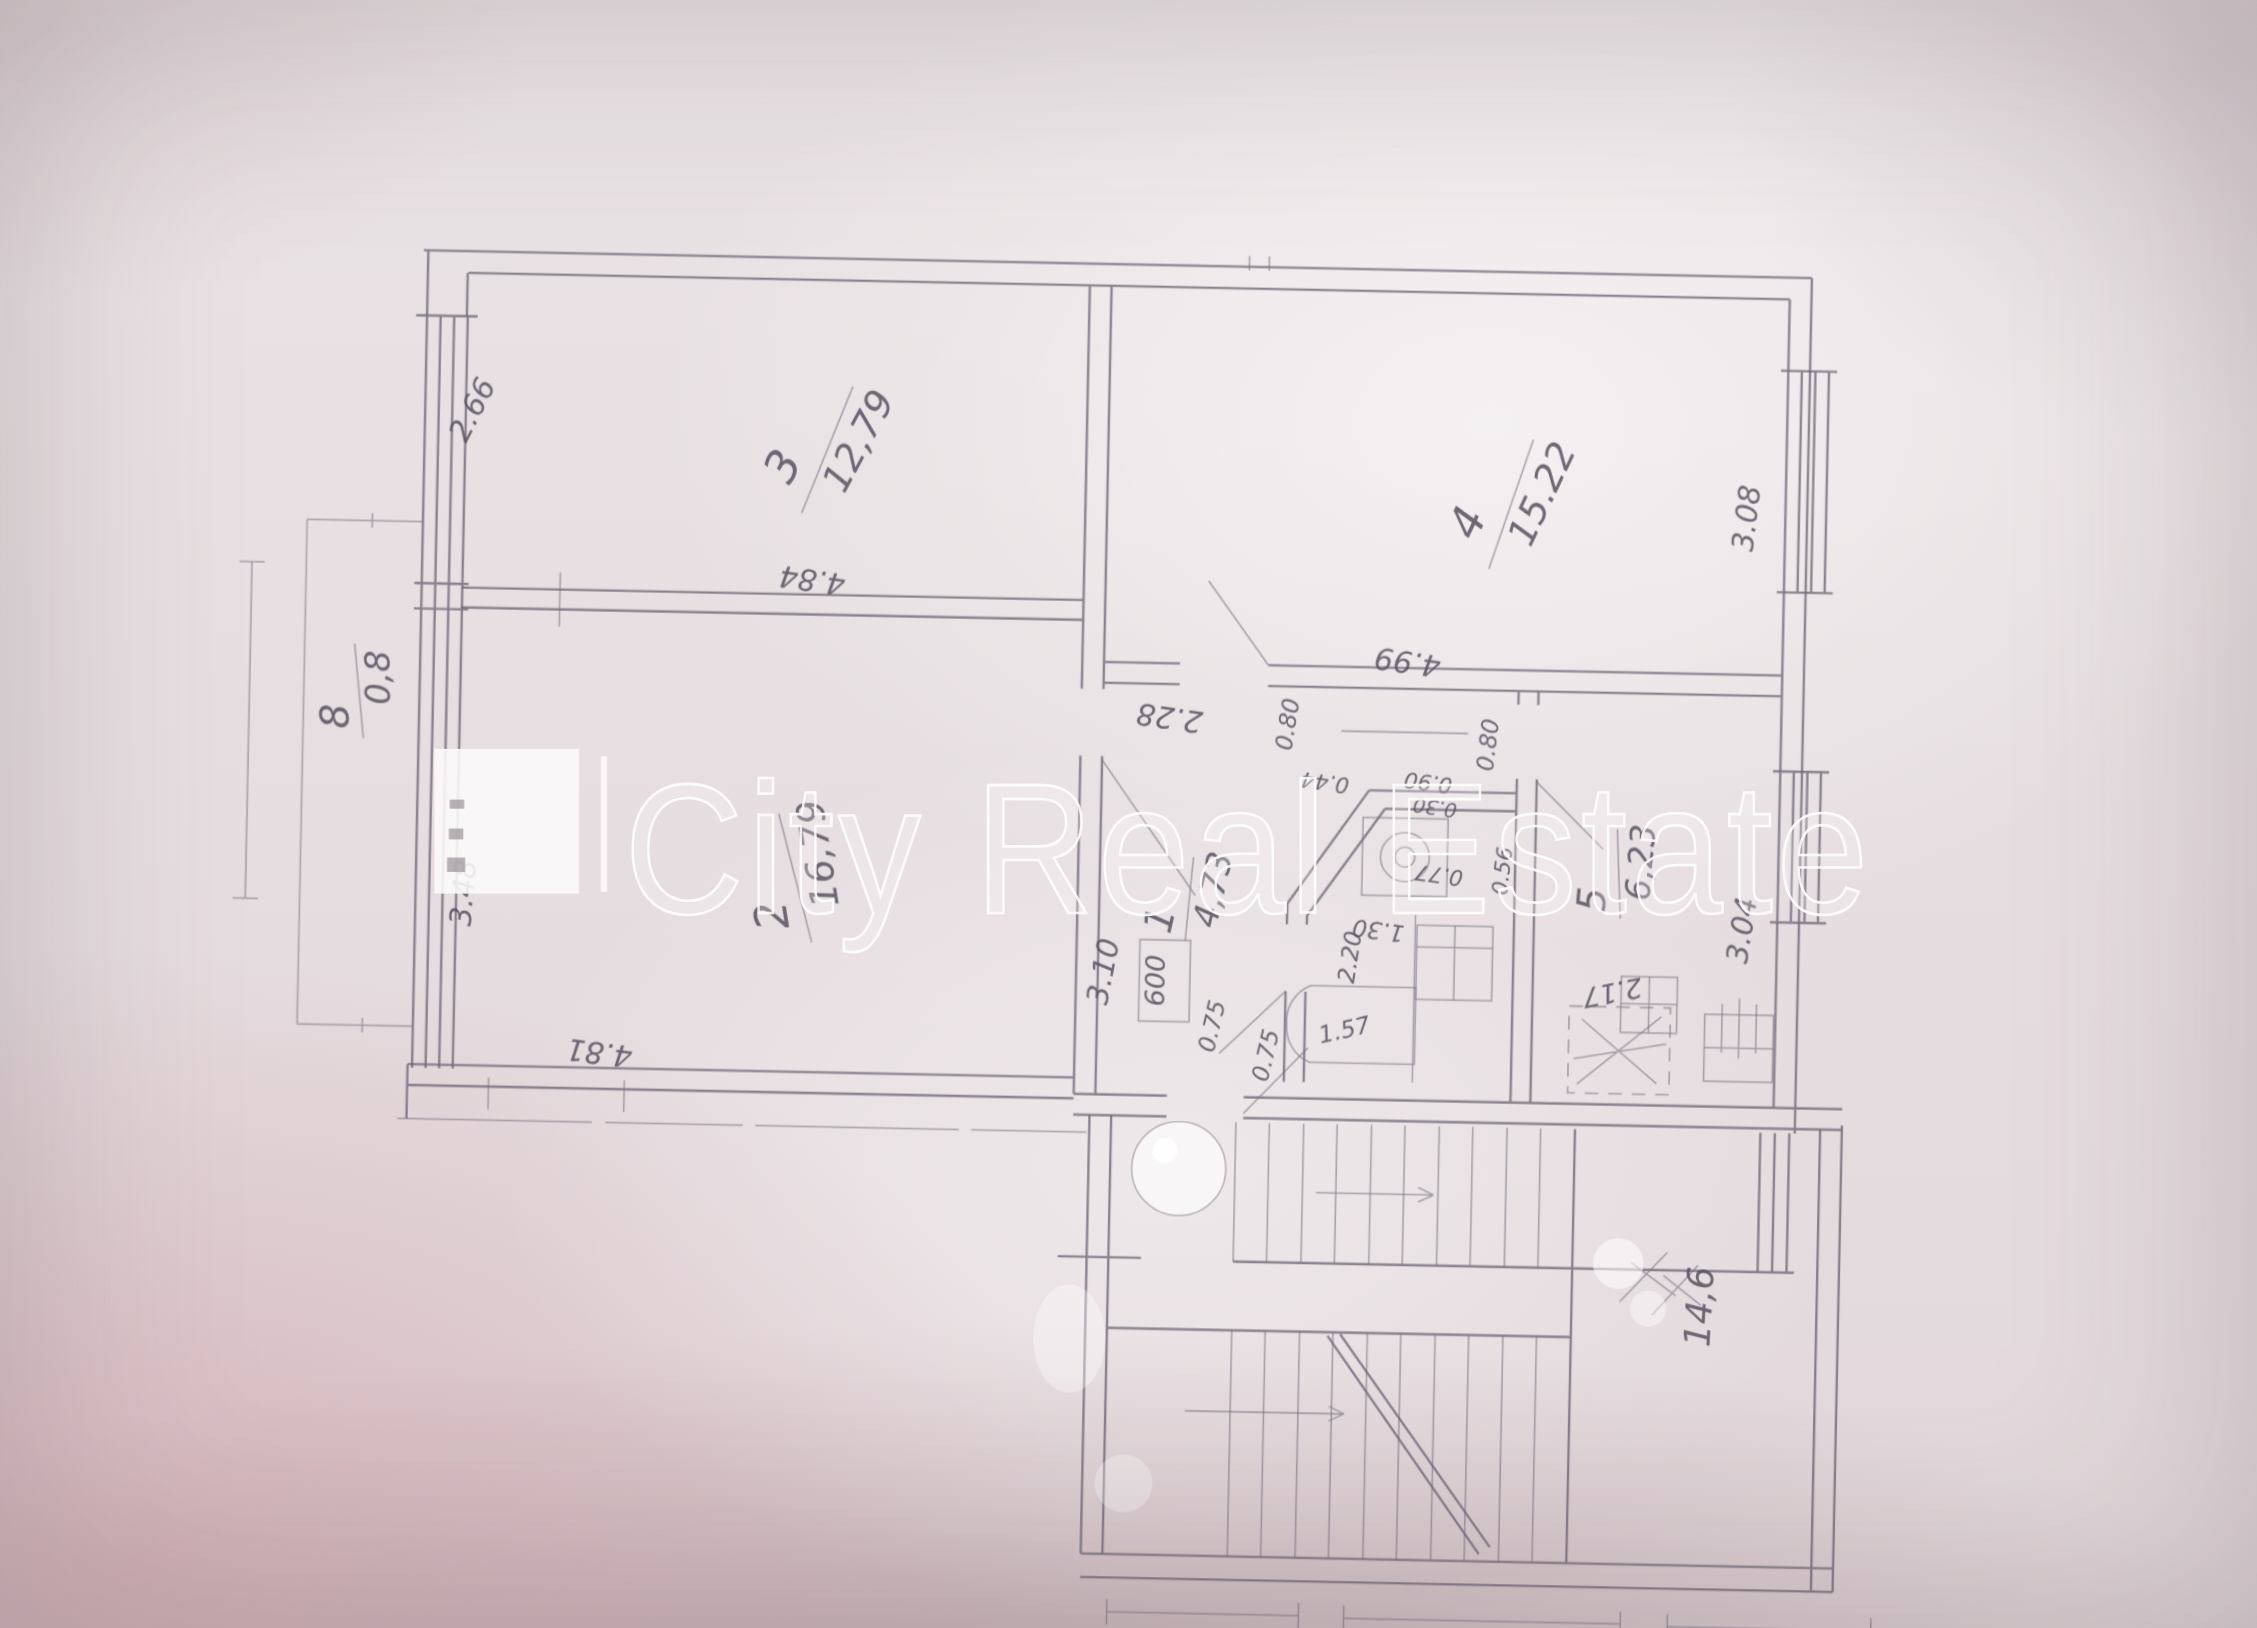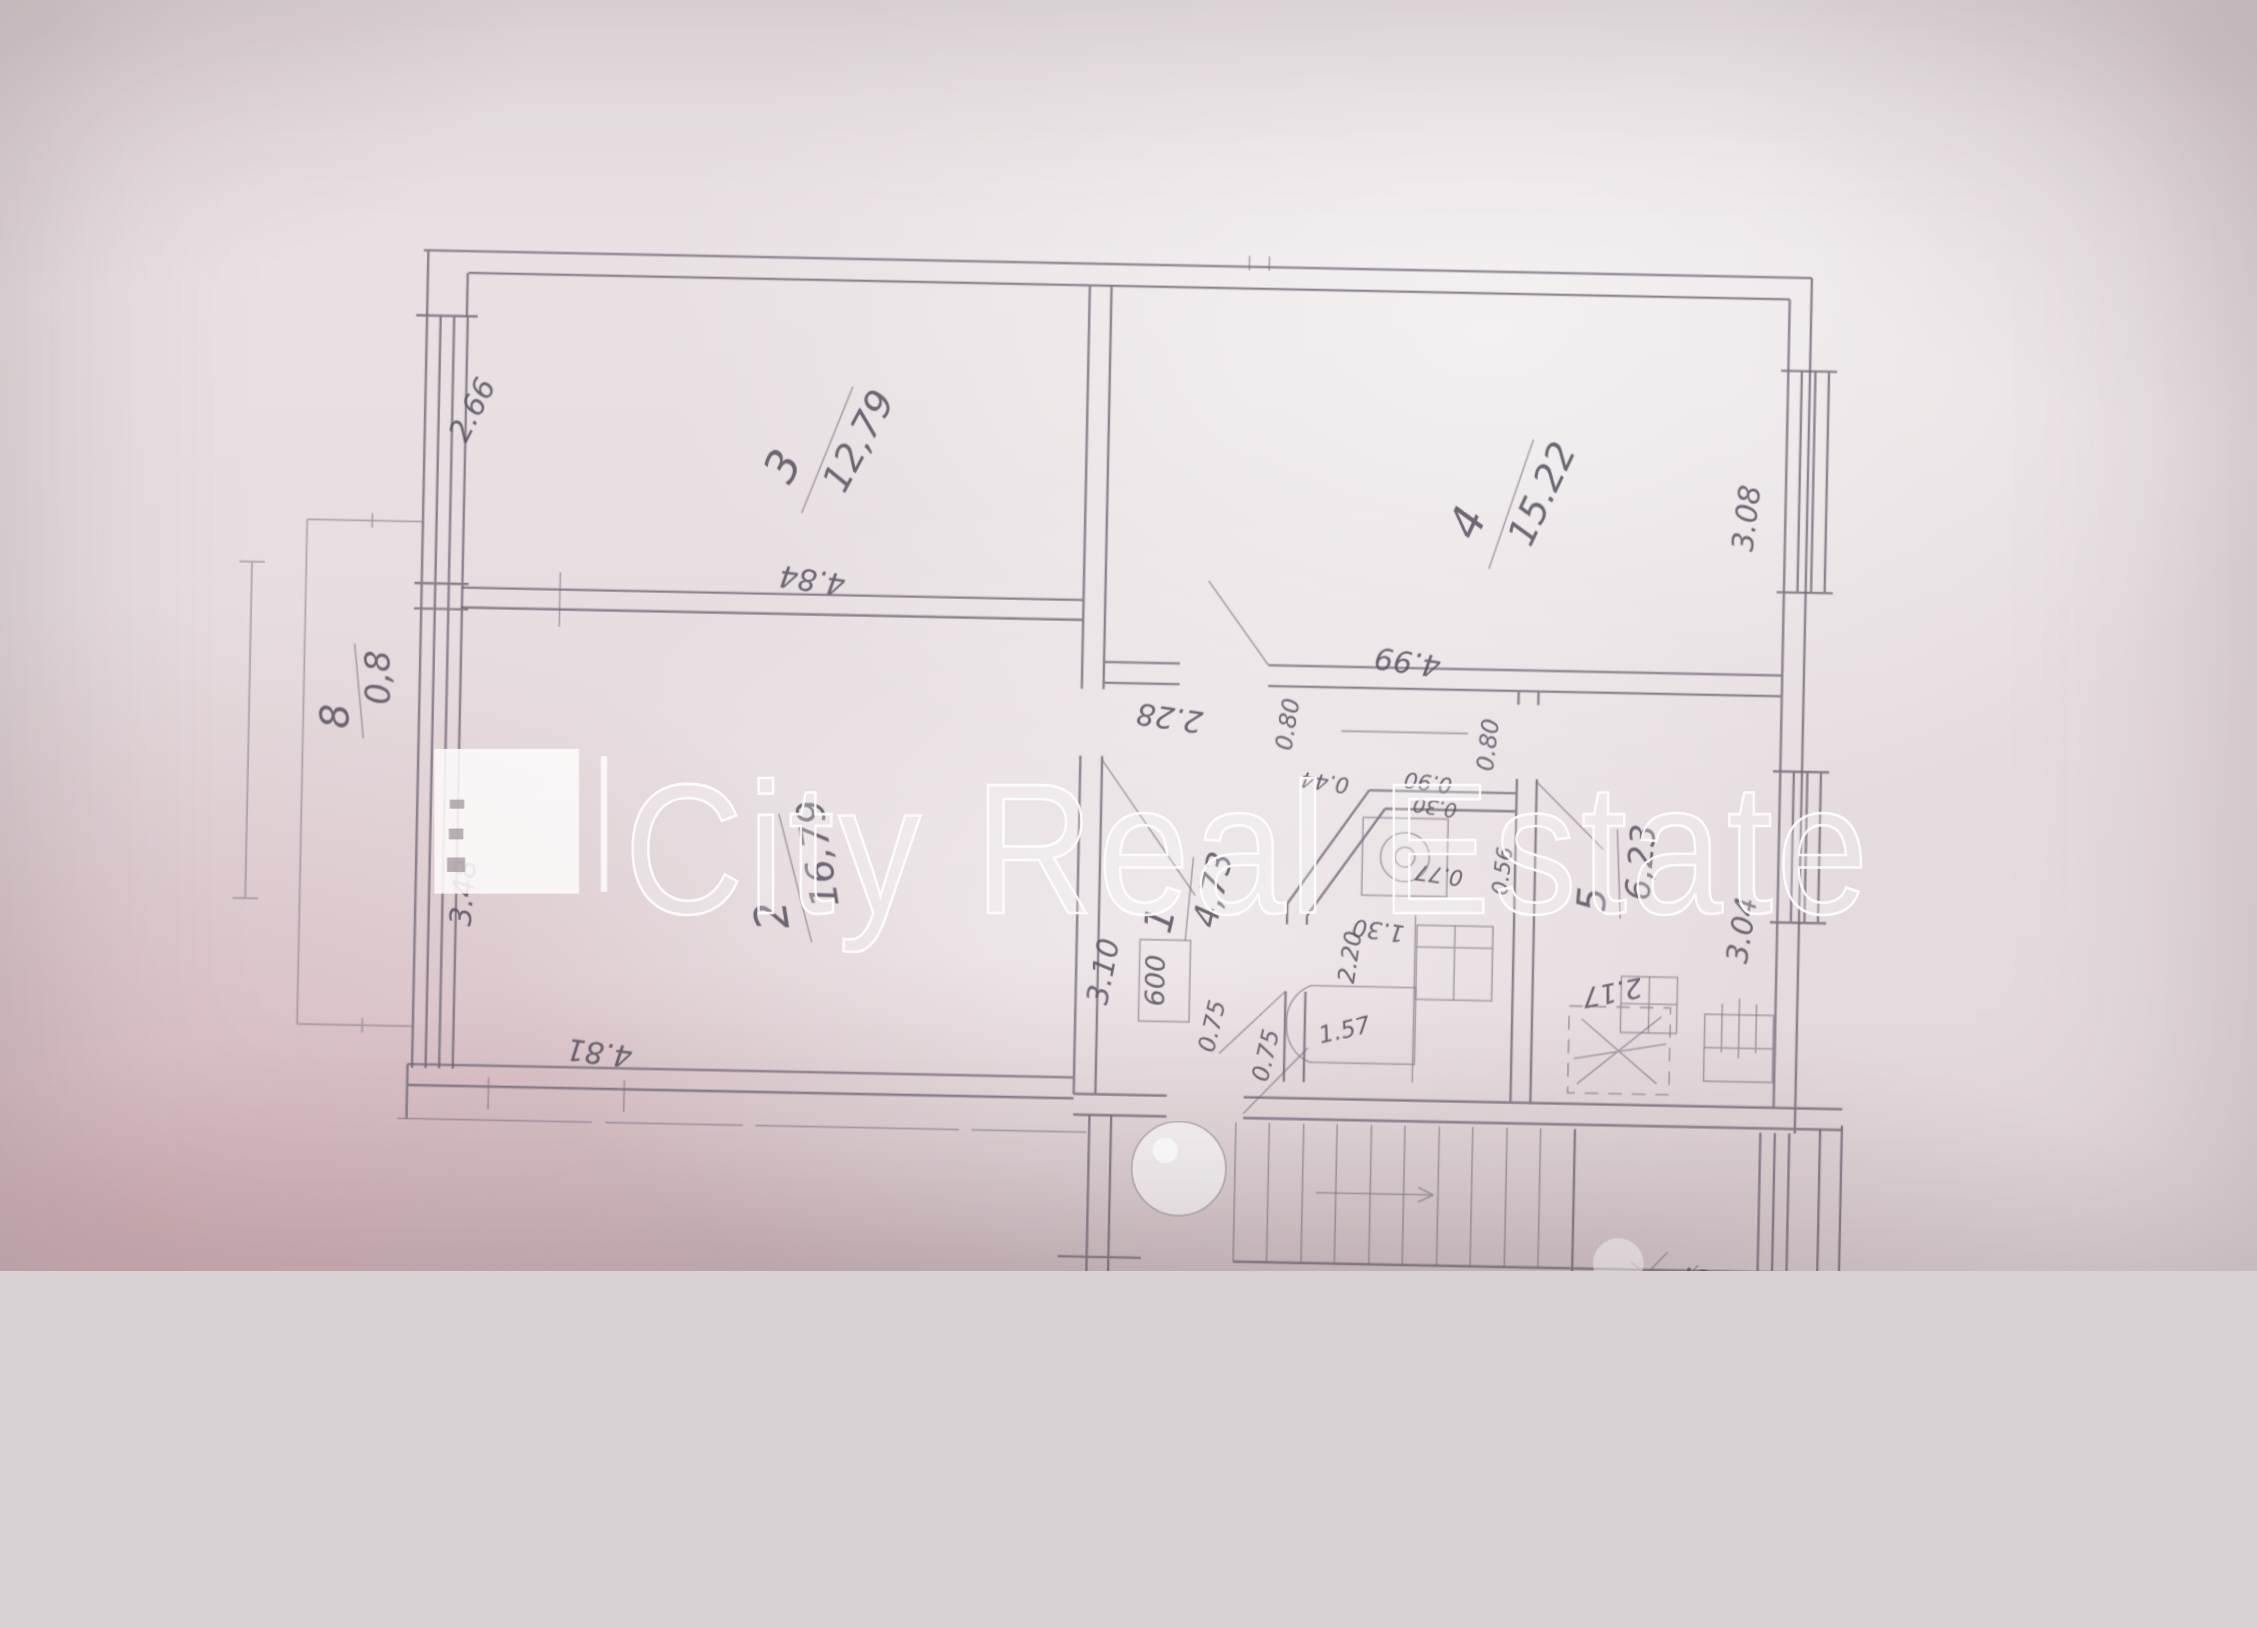--- a/index.html
+++ b/index.html
@@ -1,17 +1,17 @@
 <!DOCTYPE html>
 <html style="font-size:14.5px"><head>
 <meta charset="utf-8">
 <style>
   html,body{margin:0;padding:0;background:#d8d2d4;}
   .photo{
-    position:relative;width:2257px;height:1271px;overflow:hidden;
+    position:relative;width:2257px;height:1628px;overflow:hidden;
     background-color:#e7dfe2;
     background-image:
       radial-gradient(1357px 859px at 66% 26%, rgba(255,255,255,.55), rgba(255,255,255,0) 62%),
       radial-gradient(1176px 769px at 52% 72%, rgba(255,252,253,.40), rgba(255,255,255,0) 58%),
       radial-gradient(814px 633px at 98% 4%, rgba(175,160,168,.30), rgba(175,160,168,0) 60%),
       radial-gradient(814px 452px at 2% 2%, rgba(190,170,175,.30), rgba(190,170,175,0) 60%),
       radial-gradient(1538px 995px at 6% 96%, rgba(196,140,150,.45), rgba(196,140,150,0) 62%),
       radial-gradient(1809px 507px at 45% 103%, rgba(150,112,120,.35), rgba(150,112,120,0) 70%),
       linear-gradient(#eae3e5,#e2d8db);
   }

